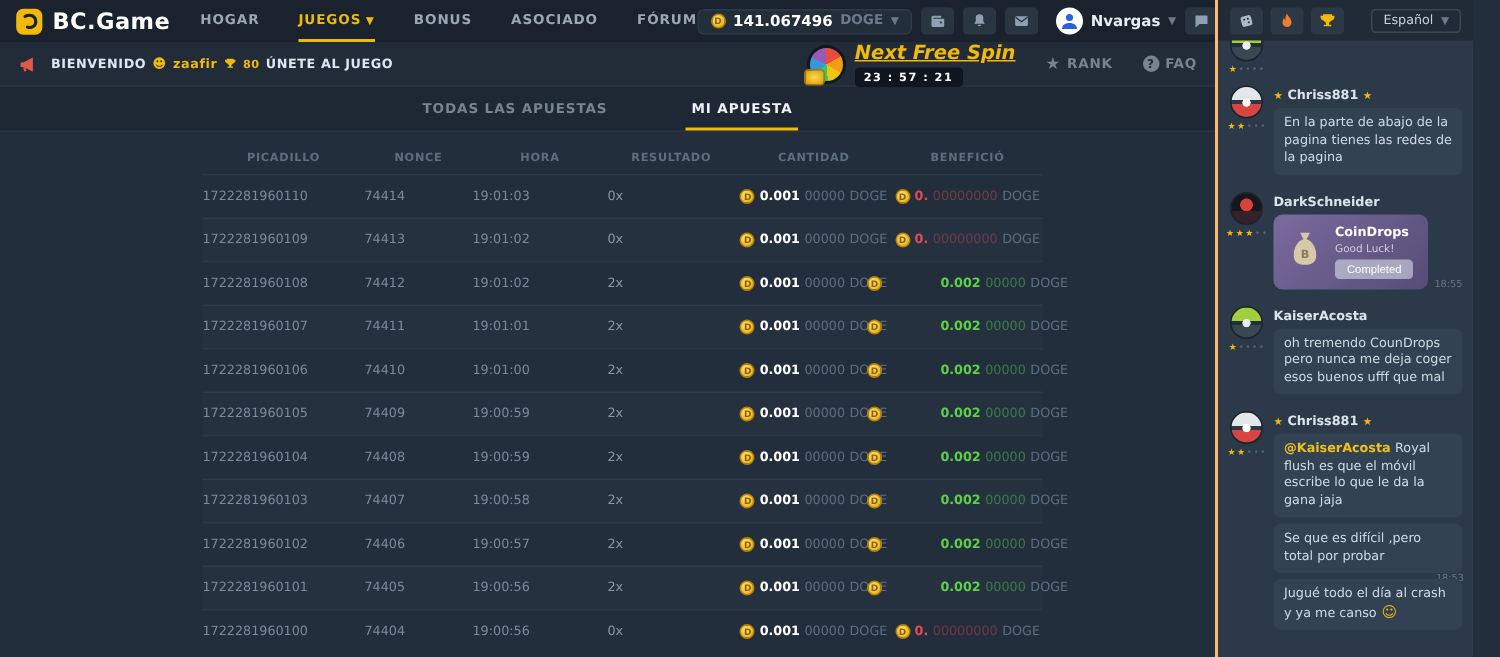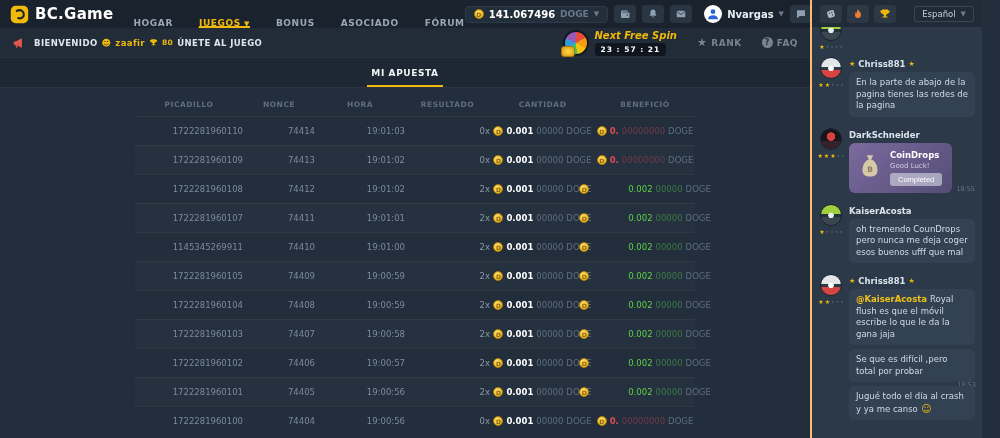--- a/index.html
+++ b/index.html
@@ -7,21 +7,21 @@
   body { font-family:"DejaVu Sans","Liberation Sans",sans-serif; background:#222e3c; color:#cfd8e3; }
   .app { display:flex; width:1000px; height:438px; }
   .main { width:810px; display:flex; flex-direction:column; background:#222e3c; }
 
   
   .topbar { height:28px; background:#1a222d; display:flex; align-items:center; padding:0 10px; flex:none; }
   .logo { display:flex; align-items:center; gap:6px; margin-right:20px; }
   .logo-badge { width:19px; height:19px; }
   .brand { color:#fff; font-weight:bold; font-size:15px; letter-spacing:0.3px; }
   .nav { display:flex; align-items:center; gap:26px; height:100%; }
-  .nav-item { font-size:9px; font-weight:bold; letter-spacing:0.6px; color:#9aa7b4; height:100%; display:flex; align-items:flex-end; position:relative; cursor:pointer; }
+  .nav-item { font-size:9px; font-weight:bold; letter-spacing:0.6px; color:#9aa7b4; height:100%; display:flex; align-items:center; position:relative; cursor:pointer; }
   .nav-item.active { color:#f0b90b; }
   .nav-item.active::after { content:""; position:absolute; left:0; right:0; bottom:0; height:2px; background:#f0b90b; }
   .nav-caret { font-size:7px; margin-left:3px; }
   .top-right { margin-left:auto; display:flex; align-items:center; gap:6px; }
   .balance { display:flex; align-items:center; gap:5px; background:#232e3b; border:1px solid #2e3a49; border-radius:4px; padding:2px 8px; }
   .balance-amt { color:#fff; font-size:10px; font-weight:bold; }
   .balance-cur { color:#6b7a8a; font-size:9px; font-weight:bold; }
   .icon-btn { width:22px; height:18px; background:#2a3542; border-radius:3px; display:flex; align-items:center; justify-content:center; cursor:pointer; }
   .icon-btn svg { width:12px; height:12px; }
   .user { display:flex; align-items:center; gap:5px; margin-left:6px; cursor:pointer; }
@@ -35,48 +35,48 @@
   .welcome { font-size:8.5px; font-weight:bold; color:#dfe7ee; letter-spacing:0.4px; display:flex; align-items:center; gap:4px; }
   .w-user { color:#f0b90b; }
   .w-emoji { color:#f0b90b; font-size:9px; }
   .w-badge { color:#f0b90b; font-size:7.5px; }
   .fs-group { margin-left:auto; display:flex; align-items:center; gap:20px; }
   .fs { display:flex; align-items:center; gap:6px; }
   .wheel { width:26px; height:26px; border-radius:50%; border:2px solid #12181f;
     background:conic-gradient(#e84c3d 0 60deg,#f39c12 60deg 120deg,#f1c40f 120deg 175deg,#2ecc71 175deg 235deg,#3498db 235deg 295deg,#9b59b6 295deg 360deg); position:relative; }
   .wheel::after { content:""; position:absolute; left:-4px; bottom:-3px; width:12px; height:9px; border-radius:3px; background:radial-gradient(#ffd84d,#d79c0a); border:1px solid #a87708; }
   .fs-col { display:flex; flex-direction:column; gap:2px; }
-  .fs-label { color:#f0b90b; font-size:10px; font-weight:bold; font-style:italic; }
+  .fs-label { color:#f0b90b; font-size:13px; font-weight:bold; font-style:italic;text-decoration:underline; }
   .fs-count { background:#10161f; border-radius:3px; color:#fff; font-size:7.5px; font-weight:bold; letter-spacing:1px; padding:2px 6px; width:max-content; }
   .mini-link { display:flex; align-items:center; gap:4px; color:#76848f; font-size:9px; font-weight:bold; letter-spacing:0.5px; cursor:pointer; }
   .mini-link .glyph { font-size:11px; }
   .faq-circle { width:11px; height:11px; border-radius:50%; background:#76848f; color:#212c38; font-size:8px; font-weight:bold; display:flex; align-items:center; justify-content:center; }
 
   
   .tabs-row { height:30px; background:#1e2834; display:flex; justify-content:center; align-items:flex-end; gap:48px; border-bottom:1px solid rgba(255,255,255,0.06); flex:none; }
   .tab { font-size:9px; font-weight:bold; letter-spacing:0.6px; color:#76848f; padding:0 4px 9px; position:relative; cursor:pointer; }
   .tab.active { color:#eef3f7; }
   .tab.active::after { content:""; position:absolute; left:0; right:0; bottom:0; height:2px; background:#f0b90b; }
 
   
   .table-wrap { flex:1; padding-top:4px; }
   .bet-grid { margin-left:135px; width:560px; }
   .bet-head, .bet-row { display:grid; grid-template-columns:108px 72px 90px 85px 105px 100px; align-items:center; }
   .bet-head { height:24px; }
   .bet-head span { font-size:7.5px; font-weight:bold; letter-spacing:0.5px; color:#5f6e7d; text-align:center; }
   .bet-row { height:29px; border-top:1px solid rgba(255,255,255,0.05); }
   .bet-row:nth-child(even) { background:rgba(255,255,255,0.015); }
-  .cell { text-align:right; font-size:8.5px; color:#7c8a99; }
+  .cell { text-align:left; font-size:8.5px; color:#7c8a99; }
   .cell.result { color:#8a97a5; }
   .money { display:flex; align-items:center; justify-content:center; gap:3px; font-size:8.5px; }
   .coin { width:10px; height:10px; border-radius:50%; background:radial-gradient(circle at 35% 30%,#ffe06a,#e8a812); border:1px solid #b5830a; color:#8a6405; font-size:6px; font-weight:bold; display:inline-flex; align-items:center; justify-content:center; flex:none; }
   .a-main { color:#ffffff; font-weight:bold; }
   .a-rest { color:#5f6e7d; }
   .cur { color:#5f6e7d; }
-  .p-win .p-main { color:#5ed048; font-weight:normal;padding-left:36px; }
+  .p-win .p-main { color:#5ed048; font-weight:bold;padding-left:36px; }
   .p-win .p-rest { color:#3c7a46; }
   .p-lose .p-main { color:#e04a55; font-weight:bold; }
   .p-lose .p-rest { color:#703a49; }
 
   
   .chat { width:172px; background:#2b3949; display:flex; flex-direction:column; border-left:2px solid #fdba74; }
   .chat-header { height:27px; background:#212b37; display:flex; align-items:center; gap:5px; padding:0 8px; flex:none; }
   .chat-hicon { width:22px; height:18px; background:#2c3846; border-radius:3px; display:flex; align-items:center; justify-content:center; cursor:pointer; }
   .chat-hicon svg { width:12px; height:12px; }
   .lang-select { margin-left:auto; border:1px solid #3a4656; border-radius:3px; color:#c6d1dd; font-size:8.5px; padding:2px 7px; display:flex; align-items:center; gap:5px; cursor:pointer; }
@@ -211,20 +211,21 @@
           <span>RANK</span>
         </div>
         <div class="mini-link">
           <span class="faq-circle">?</span>
           <span>FAQ</span>
         </div>
       </div>
     </div>
 
     <div class="tabs-row">
+      <div class="tab">TODAS LAS APUESTAS</div>
       <div class="tab active">MI APUESTA</div>
     </div>
 
     <div class="table-wrap">
       <div class="bet-grid">
         <div class="bet-head">
           <span>PICADILLO</span>
           <span>NONCE</span>
           <span>HORA</span>
           <span>RESULTADO</span>
@@ -298,21 +299,21 @@
                 <span class="cur">DOGE</span>
               </span>
               <span class="money p-win">
                 <span class="coin">D</span>
                 <span class="p-main">0.002</span>
                 <span class="p-rest">00000</span>
                 <span class="cur">DOGE</span>
               </span>
             </div>
             <div class="bet-row">
-              <span class="cell">1145345269911</span>
+              <span class="cell">1722281960106</span>
               <span class="cell">74410</span>
               <span class="cell">19:01:00</span>
               <span class="cell result">2x</span>
               <span class="money amt">
                 <span class="coin">D</span>
                 <span class="a-main">0.001</span>
                 <span class="a-rest">00000</span>
                 <span class="cur">DOGE</span>
               </span>
               <span class="money p-win">

